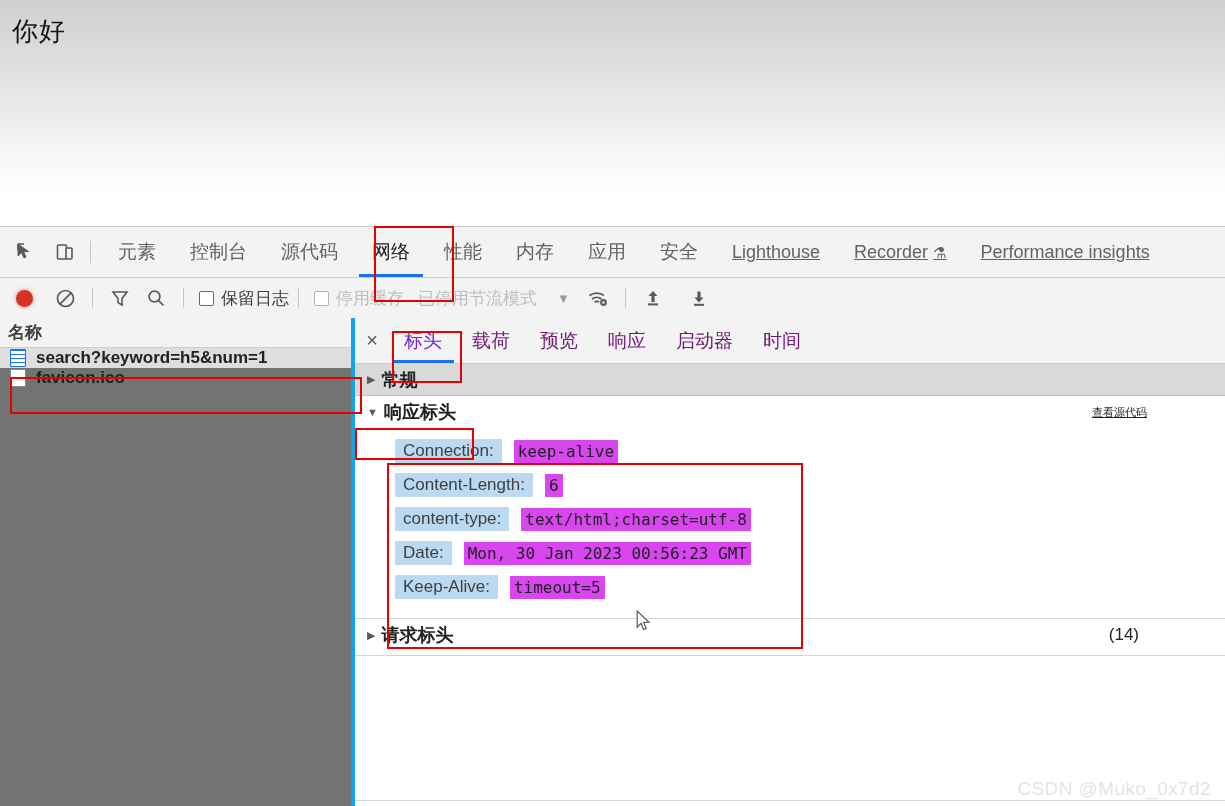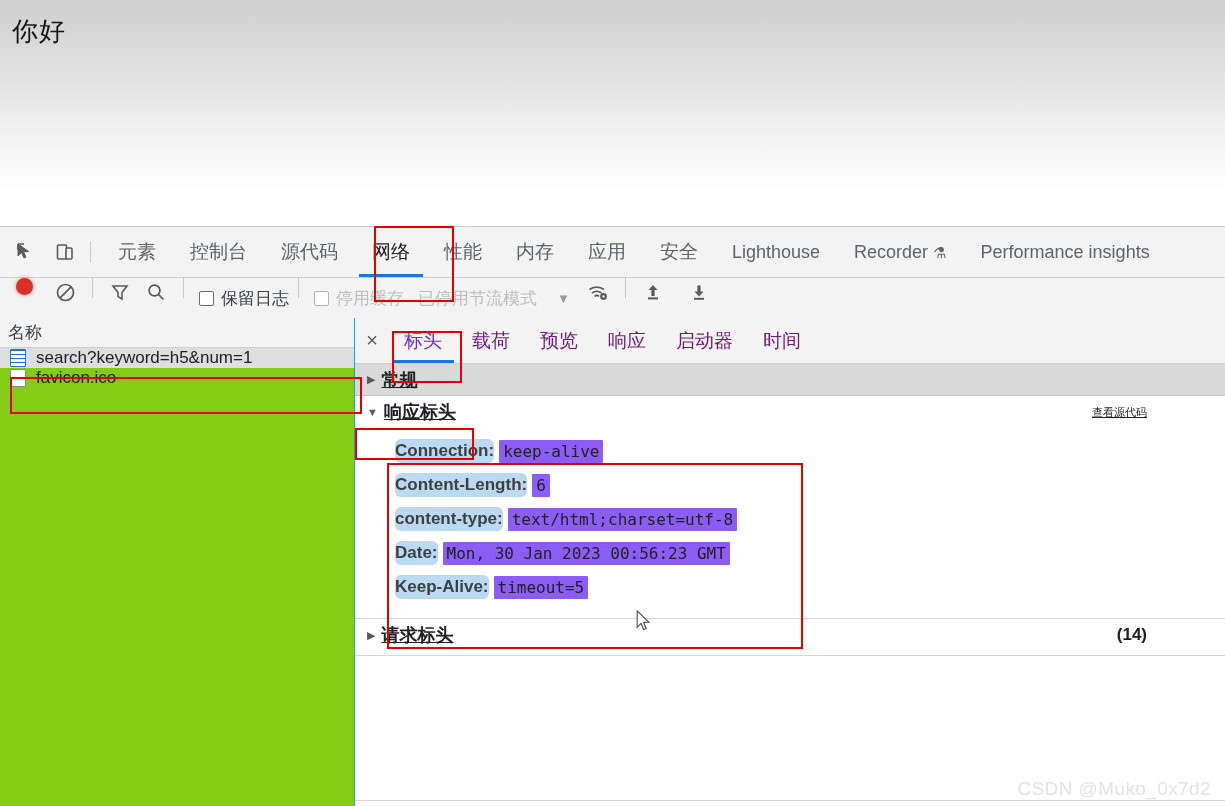--- a/index.html
+++ b/index.html
@@ -30,30 +30,30 @@
   .tb-icon{
     width:30px;height:30px;margin-left:10px;display:flex;
     align-items:center;justify-content:center;color:#5a5a5a;
   }
   .tb-sep{width:1px;height:22px;background:#c6c6c6;margin:0 10px;}
   #tabs{display:flex;height:50px;}
   .tab{
     height:50px;line-height:50px;padding:0 17px;font-size:19px;color:#5f6368;
     white-space:nowrap;position:relative;box-sizing:border-box;
   }
-  .tab.latin{font-size:18px;}
+  .tab.latin{font-size:18px;text-decoration:underline;}
   .tab.active{color:#202124;}
   .tab.active::after{
     content:"";position:absolute;left:4px;right:4px;bottom:0;height:3px;background:#1a73e8;
   }
   .tab .beaker{font-size:15px;margin-left:5px;}
   
   #nettoolbar{
     position:relative;height:40px;background:#f3f3f3;
-    border-bottom:2px solid #0ea5e9;display:flex;
+    border-bottom:2px solid #0ea5e9;display:flex;align-items:center;
   }
   .nt-item{display:flex;align-items:center;height:40px;}
   .nt-sep{width:1px;height:20px;background:#c6c6c6;margin:0 9px;}
   .record-dot{
     width:17px;height:17px;border-radius:50%;background:#d93025;margin-left:16px;
     box-shadow:0 0 4px rgba(217,48,37,.55);
   }
   .nt-glyph{
     width:28px;height:28px;display:flex;align-items:center;justify-content:center;
     color:#5a5a5a;margin:0 4px;
@@ -61,22 +61,22 @@
   .cbx{
     width:15px;height:15px;border:1.6px solid #6b6b6b;border-radius:2px;
     background:#fff;margin-right:7px;margin-left:6px;box-sizing:border-box;
   }
   .cbx.dim{border-color:#b3b3b3;}
   .nt-label{font-size:17px;color:#3c4043;white-space:nowrap;}
   .nt-label.dim{color:#bdbdbd;}
   
   #split{position:absolute;left:0;top:91px;right:0;bottom:0;display:flex;}
   #reqlist{
-    width:355px;background:#84cc16;border-right:1px solid #0ea5e9;
-    position:relative;box-sizing:border-box;
+    width:355px;background:#737373;border-right:4px solid #0ea5e9;
+    position:relative;box-sizing:border-box;font-weight:bold;
   }
   #reqlist-head{
     height:30px;line-height:30px;background:#f3f3f3;border-bottom:1px solid #cfcfcf;
     font-size:17px;color:#3c4043;padding-left:8px;box-sizing:border-box;
   }
   .req-row{
     height:20px;display:flex;align-items:center;padding-left:10px;
     font-size:17px;color:#202124;box-sizing:border-box;
   }
   .req-row.selected{background:#dedede;}
@@ -110,34 +110,34 @@
   
   .sect-collapsed{
     height:32px;background:#d9d9d9;border-bottom:1px solid #c4c4c4;
     display:flex;align-items:center;padding-left:12px;box-sizing:border-box;
   }
   .sect-open{
     height:32px;background:#fff;display:flex;align-items:center;
     padding-left:12px;box-sizing:border-box;position:relative;
   }
   .caret{font-size:11px;color:#5a5a5a;margin-right:6px;}
-  .sect-title{font-size:18px;font-weight:bold;color:#202124;text-decoration:underline;}
+  .sect-title{font-size:18px;font-weight:bold;color:#202124;}
   .src-link{
     position:absolute;right:78px;font-size:11px;color:#202124;
     text-decoration:underline;
   }
-  .sect-count{position:absolute;right:78px;font-size:17px;color:#202124;font-weight:bold;}
+  .sect-count{position:absolute;right:86px;font-size:17px;color:#202124;}
   #headers-body{padding:6px 0 10px 40px;background:#fff;}
   .hrow{height:34px;display:flex;align-items:center;font-size:17px;white-space:nowrap;}
   .hkey{
-    font-weight:bold;color:#3c4043;background:#bcd9f2;padding:2px 0;border-radius:6px;
+    font-weight:normal;color:#3c4043;background:#bcd9f2;padding:2px 8px;border-radius:1px;
   }
   .hval{
     font-family:"DejaVu Sans Mono","Liberation Mono",monospace;font-size:16px;color:#202124;
-    background:#8b5cf6;padding:2px 4px;margin-left:5px;border-radius:1px;
+    background:#d946ef;padding:2px 4px;margin-left:12px;border-radius:1px;
   }
   .hr-line{height:1px;background:#d6d6d6;margin:4px 0 0 0;}
   #bottom-line{position:absolute;left:0;right:0;bottom:6px;height:1px;background:#d6d6d6;}
   
   .anno{position:absolute;border:2px solid #e60000;box-sizing:border-box;pointer-events:none;}
   
   #cursor{position:absolute;left:636px;top:610px;width:16px;height:22px;pointer-events:none;}
   
   #watermark{
     position:absolute;right:14px;bottom:6px;font-size:19px;color:#e3e3e3;

